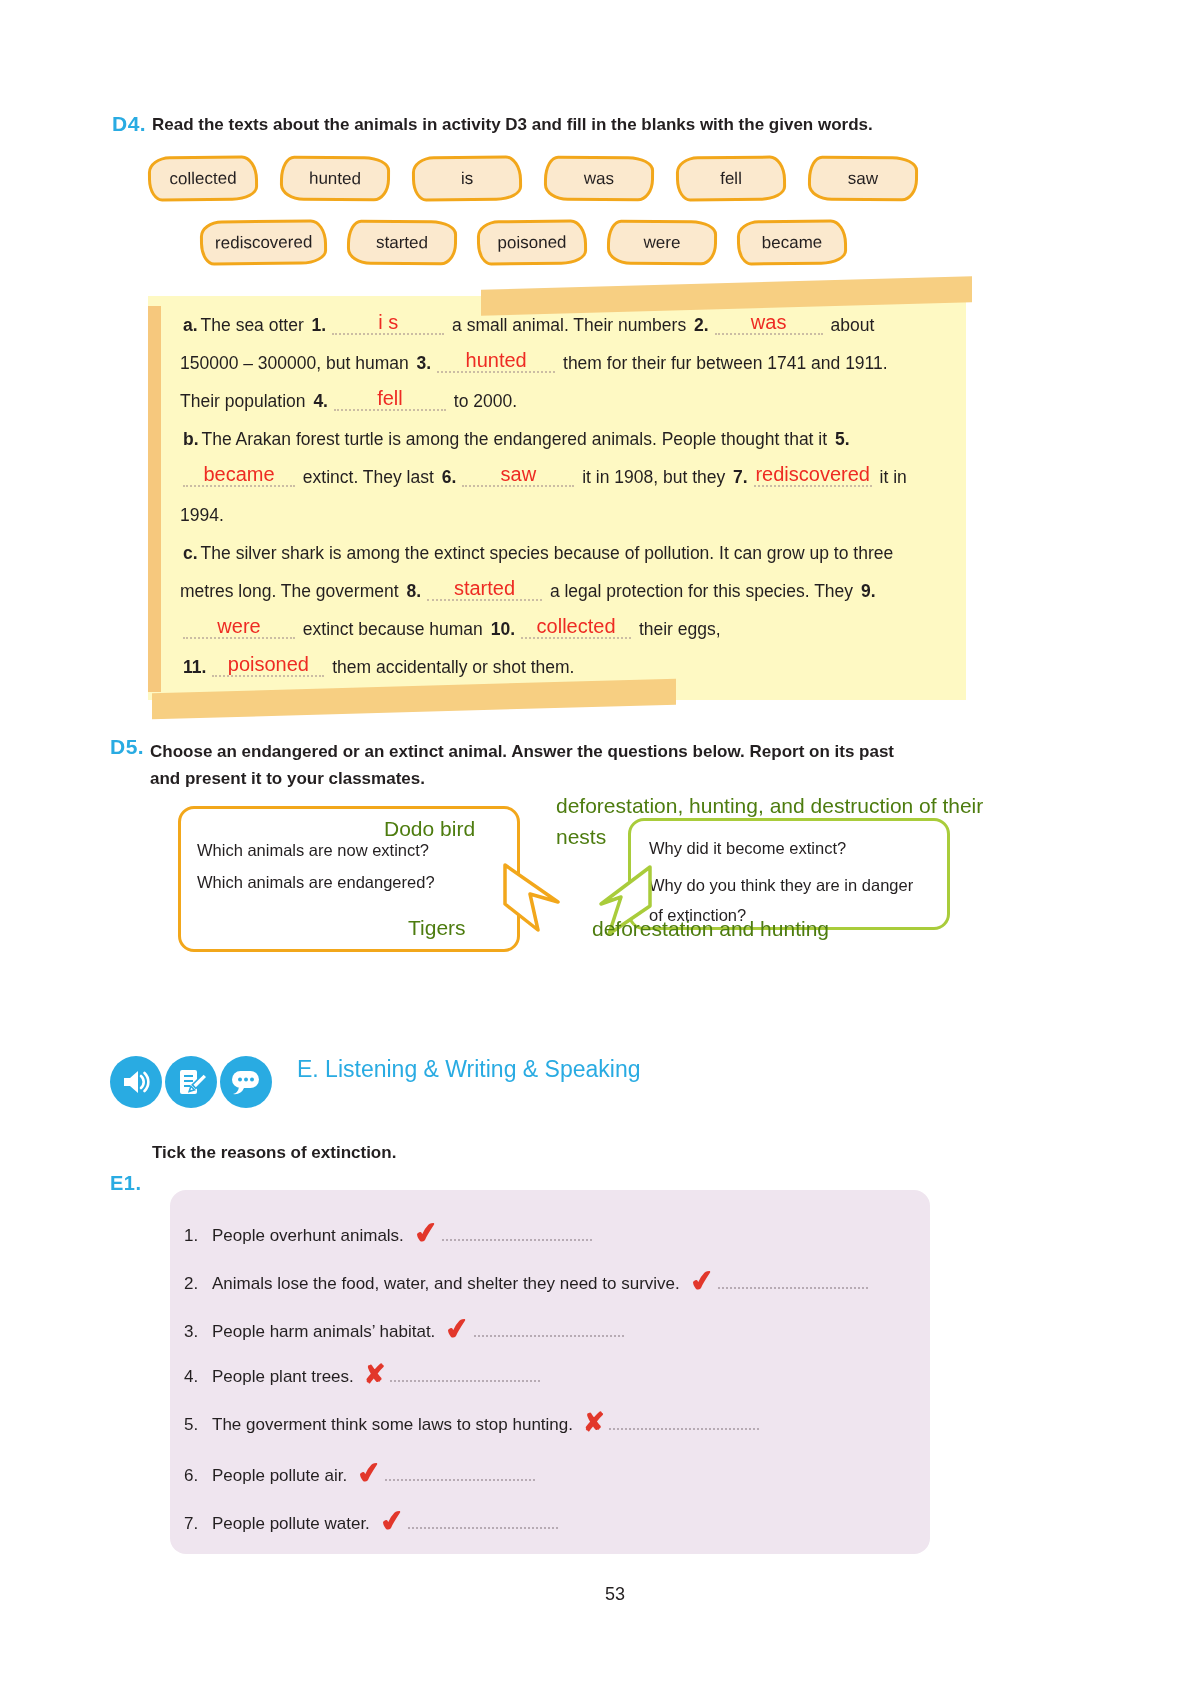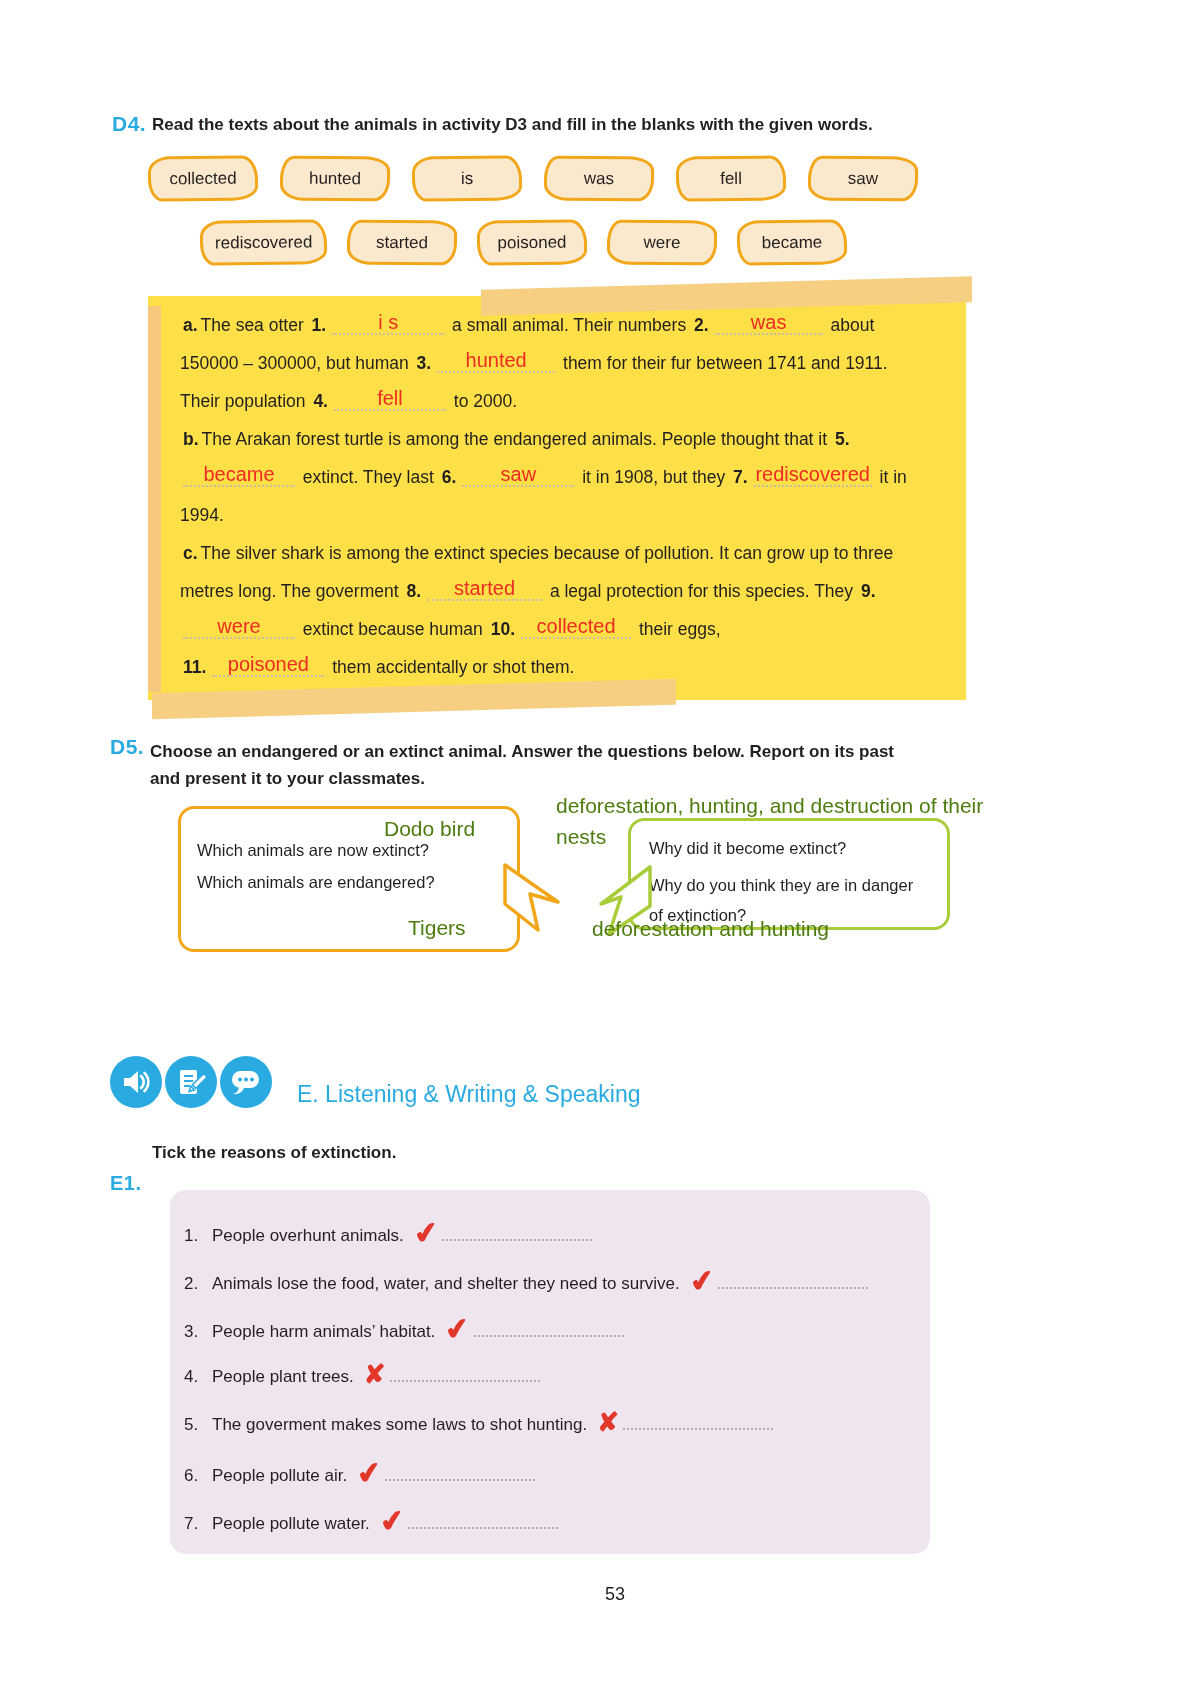--- a/index.html
+++ b/index.html
@@ -16,21 +16,21 @@
   
   .chip-row{position:absolute;display:flex;}
   #chips-0{left:148px;top:156px;gap:22px;}
   #chips-1{left:200px;top:220px;gap:20px;}
   .chip{display:flex;align-items:center;justify-content:center;min-width:110px;height:45px;
         padding:0 12px;background:#FBE9CE;border:3px solid #F2A71B;font-size:17px;box-sizing:border-box;}
   .chip.r1{border-radius:22px 16px 26px 14px/16px 24px 14px 22px;transform:rotate(-.6deg);}
   .chip.r2{border-radius:14px 26px 16px 24px/24px 14px 22px 16px;transform:rotate(.5deg);}
 
   
-  #passage-panel{position:absolute;left:148px;top:296px;width:818px;height:404px;background:#fde047;}
+  #passage-panel{position:absolute;left:148px;top:296px;width:818px;height:404px;background:#fef9c3;}
   #passage-fold-top{position:absolute;right:-6px;top:-13px;width:60%;height:26px;background:#F7CF82;transform:skewY(-1.6deg);}
   #passage-fold-bottom{position:absolute;left:4px;bottom:-12px;width:64%;height:26px;background:#F7CF82;transform:skewY(-1.6deg);}
   #passage-left-bar{position:absolute;left:0;top:10px;bottom:8px;width:13px;background:#F6C87D;}
   #passage-text{position:absolute;left:32px;top:10px;width:746px;font-size:17.5px;line-height:38px;}
   .para{margin:0;}
   .pbold{font-weight:700;margin:0 3px;}
   .blank{display:inline-block;position:relative;height:24px;border-bottom:2px dotted #CBBDA4;
          vertical-align:-4px;margin:0 3px;}
   .ans{position:absolute;left:0;right:0;bottom:0;text-align:center;color:#EE2B23;
        font-size:20px;line-height:22px;white-space:nowrap;}
@@ -47,21 +47,21 @@
   #right-qs .q{margin-bottom:7px;max-width:272px;line-height:30px;}
   #ans-extinct{left:556px;top:790px;width:478px;}
   #ans-dodo{left:384px;top:813px;}
   #ans-tigers{left:408px;top:912px;}
   #ans-danger{left:592px;top:913px;}
   .tail{position:absolute;z-index:3;}
   #tail-left{left:502px;top:862px;}
   #tail-right{left:592px;top:864px;}
 
   
-  #sec-e{position:absolute;left:110px;top:1056px;display:flex;align-items:flex-end;}
+  #sec-e{position:absolute;left:110px;top:1056px;display:flex;align-items:flex-start;}
   .icn{width:52px;height:52px;border-radius:50%;background:#29ABE2;display:flex;
        align-items:center;justify-content:center;margin-right:3px;}
   #sec-e-title{margin-left:22px;color:#29ABE2;font-size:23px;}
 
   #e1-label{left:110px;top:1172px;font-size:20px;}
   #e1-instr{left:152px;top:1143px;}
 
   
   #e1-panel{position:absolute;left:170px;top:1190px;width:760px;height:364px;background:#EFE5EF;
             border-radius:16px;padding:24px 0 0 14px;box-sizing:border-box;}
@@ -194,21 +194,21 @@
           <span class="dots"></span>
         </div>
         <div class="e1-row">
           <span class="e1-num">4.</span>
           <span class="e1-text">People plant trees.</span>
           <span class="mark cross">✘</span>
           <span class="dots"></span>
         </div>
         <div class="e1-row">
           <span class="e1-num">5.</span>
-          <span class="e1-text">The goverment makes some laws to shot hunting.</span>
+          <span class="e1-text">The goverment think some laws to stop hunting.</span>
           <span class="mark cross">✘</span>
           <span class="dots"></span>
         </div>
         <div class="e1-row">
           <span class="e1-num">6.</span>
           <span class="e1-text">People pollute air.</span>
           <span class="mark tick">✔</span>
           <span class="dots"></span>
         </div>
         <div class="e1-row">

